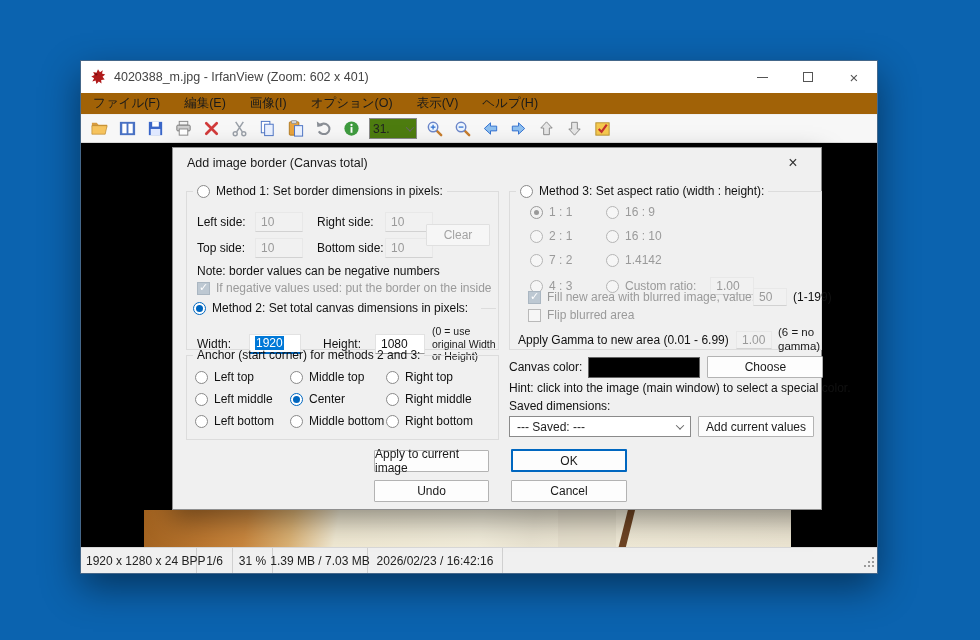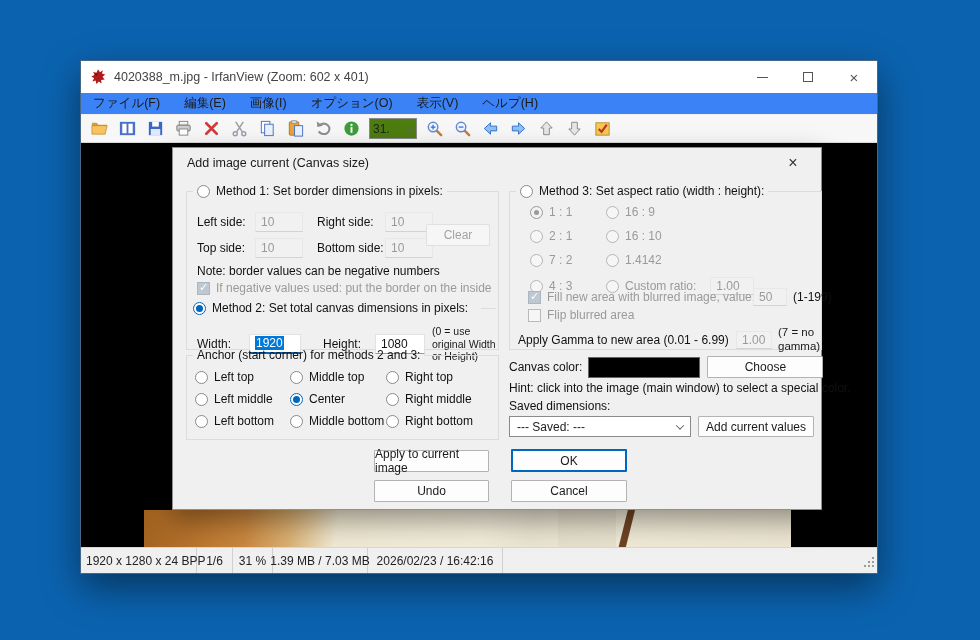--- a/index.html
+++ b/index.html
@@ -12,21 +12,21 @@
             display:flex; flex-direction:column; }
   .titlebar { height:32px; background:#ffffff; display:flex; align-items:center; padding:0 0 0 8px; flex:none; }
   .app-icon { width:18px; height:18px; margin-right:7px; flex:none; }
   .title-text { font-size:12.5px; color:#444; white-space:nowrap; }
   .win-controls { margin-left:auto; display:flex; height:100%; }
   .wc { width:46px; height:100%; display:flex; align-items:center; justify-content:center; cursor:default; }
   .wc-min { width:11px; height:1px; background:#555; display:block; }
   .wc-max { width:10px; height:10px; border:1px solid #555; display:block; }
   .wc-x { font-size:15px; color:#555; line-height:1; }
 
-  .menubar { height:22px; background:#3b82f6; display:flex; align-items:center; gap:24px; padding:0 12px; flex:none; font-size:12.5px; color:#1a1a1a; border-bottom:1px solid #f0f0f0; }
+  .menubar { height:22px; background:#a16207; display:flex; align-items:center; gap:24px; padding:0 12px; flex:none; font-size:12.5px; color:#1a1a1a; border-bottom:1px solid #f0f0f0; }
   .menu-item { white-space:nowrap; cursor:default; }
 
   .toolbar { height:28px; background:#f7f7f7; border-bottom:1px solid #d9d9d9; display:flex; align-items:center; gap:7px; padding:0 8px; flex:none; }
   .tbi { width:21px; height:21px; display:flex; align-items:center; justify-content:center; flex:none; }
   .tbi svg { width:19px; height:19px; }
   .zoom-combo { width:48px; height:21px; background:#4d7c0f; border:1px solid #8a8a8a; display:flex; align-items:center; font-size:12px; color:#222; padding:0 3px; gap:4px; }
   .zoom-combo .val { flex:1; }
   .chev { width:6px; height:6px; border-right:1.4px solid #666; border-bottom:1.4px solid #666; transform:rotate(45deg) translate(-1px,-1px); flex:none; }
 
   .canvas { flex:1; background:#000; position:relative; overflow:hidden; }
@@ -259,21 +259,21 @@
             <rect x="1" y="9" width="2" height="2"></rect>
           </g>
         </svg>
     </span>
   </div>
 </div>
 
 <div class="dialog">
 
   <div class="dlg-title">
-    <span class="dlg-title-text">Add image current (Canvas size)</span>
+    <span class="dlg-title-text">Add image border (Canvas total)</span>
     <span class="dlg-close">×</span>
   </div>
 
   <fieldset style="left:13px; top:36px; width:313px; height:166px;">
     <legend>
       <span class="radio"></span>
       <span class="lbl">Method 1: Set border dimensions in pixels:</span>
     </legend>
     <div class="row" style="left:10px; top:14px;">
       <span class="lbl" style="width:58px">Left side:</span>
@@ -417,21 +417,21 @@
     </div>
     <div class="row" style="left:18px; top:110px; gap:6px;">
       <span class="cb dis"></span>
       <span class="lbl gray">Flip blurred area</span>
     </div>
     <div class="row" style="left:8px; top:128px;">
       <span class="lbl" style="width:218px">Apply Gamma to new area (0.01 - 6.99)</span>
       <div class="field dis" style="width:36px; height:18px;">
           <span>1.00</span>
         </div>
-      <span class="hint-small" style="margin-left:6px; width:46px; font-size:11.5px;">(7 = no gamma)</span>
+      <span class="hint-small" style="margin-left:6px; width:46px; font-size:11.5px;">(6 = no gamma)</span>
     </div>
   </fieldset>
 
   <div class="row" style="left:336px; top:208px;">
     <span class="lbl">Canvas color:</span>
     <div class="swatch" style="width:112px; height:21px; margin-left:6px;"></div>
     <div class="btn" style="width:116px; height:22px; margin-left:7px;">Choose</div>
   </div>
   <div class="row" style="left:336px; top:233px;">
     <span class="lbl">Hint: click into the image (main window) to select a special color.</span>

